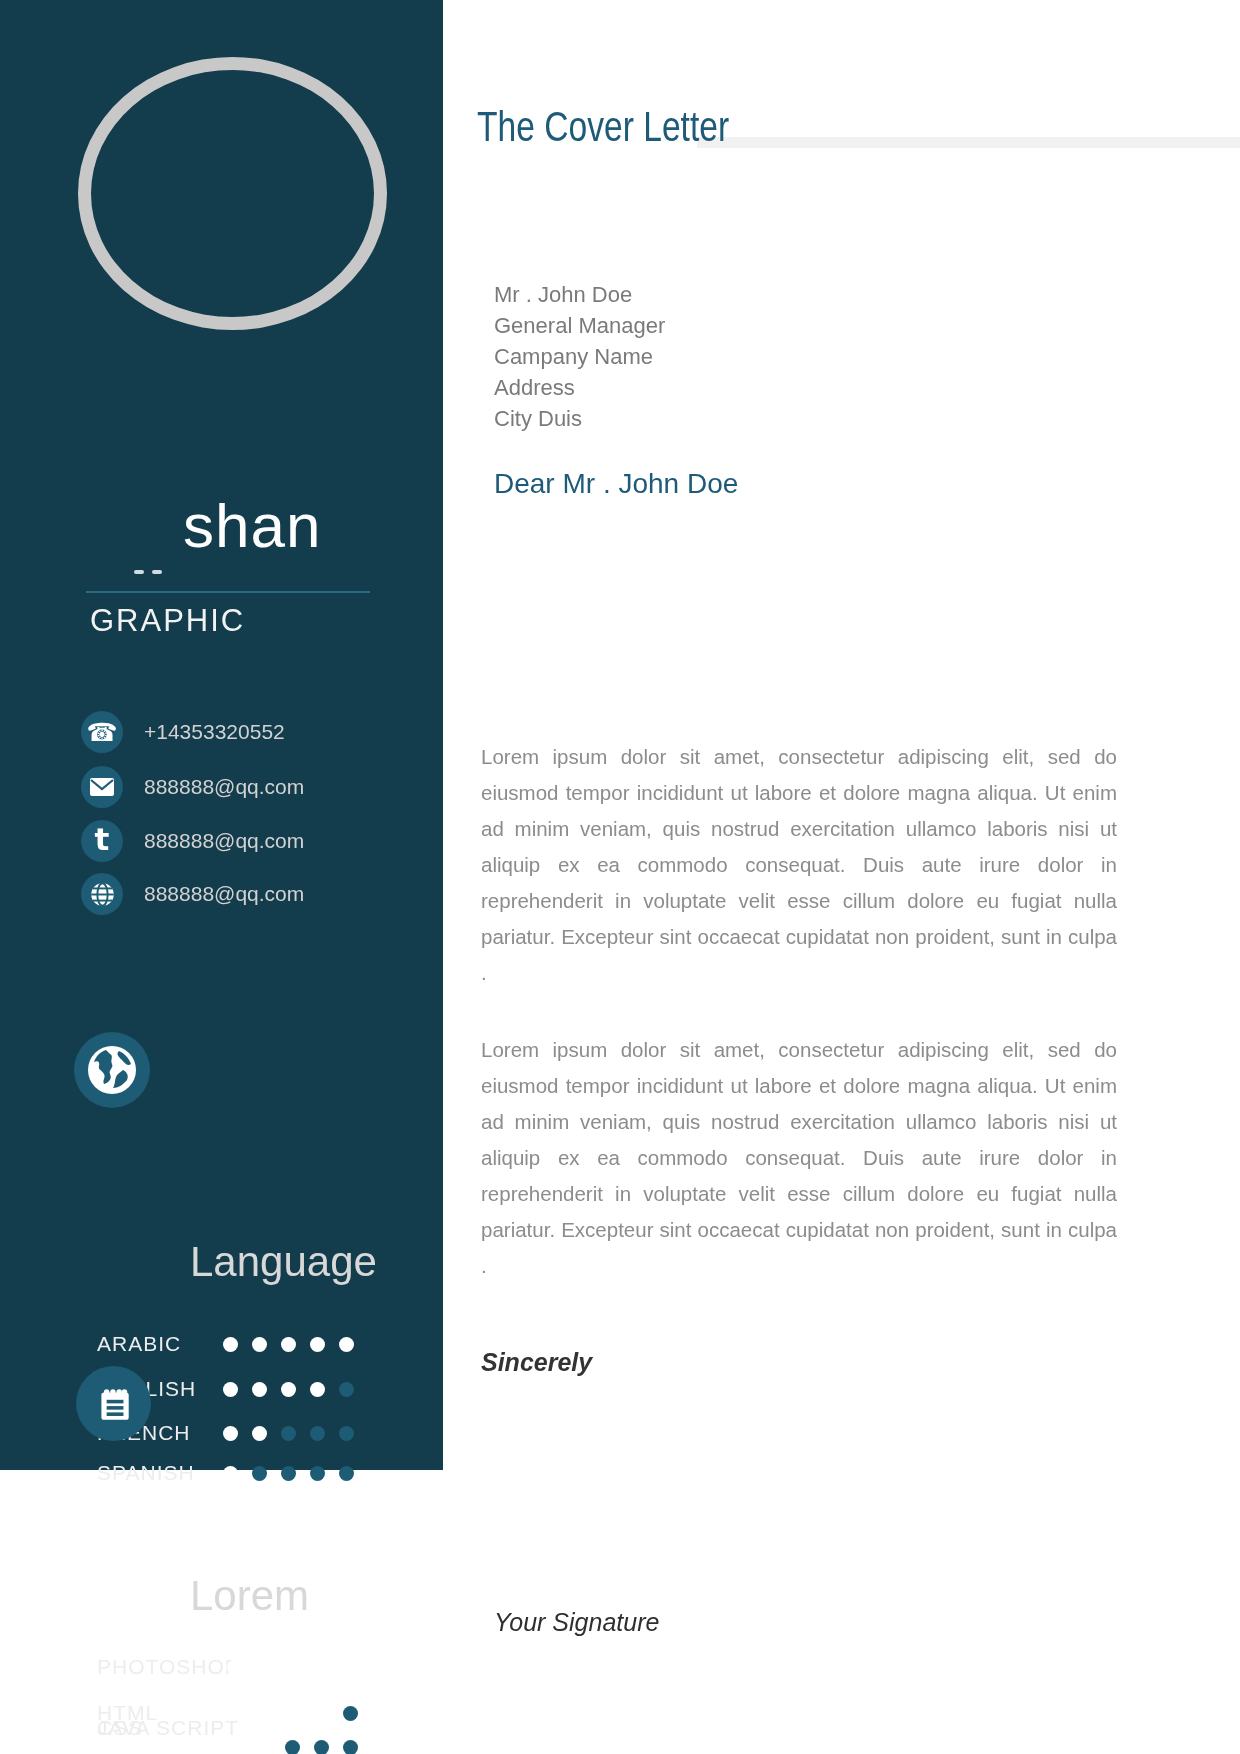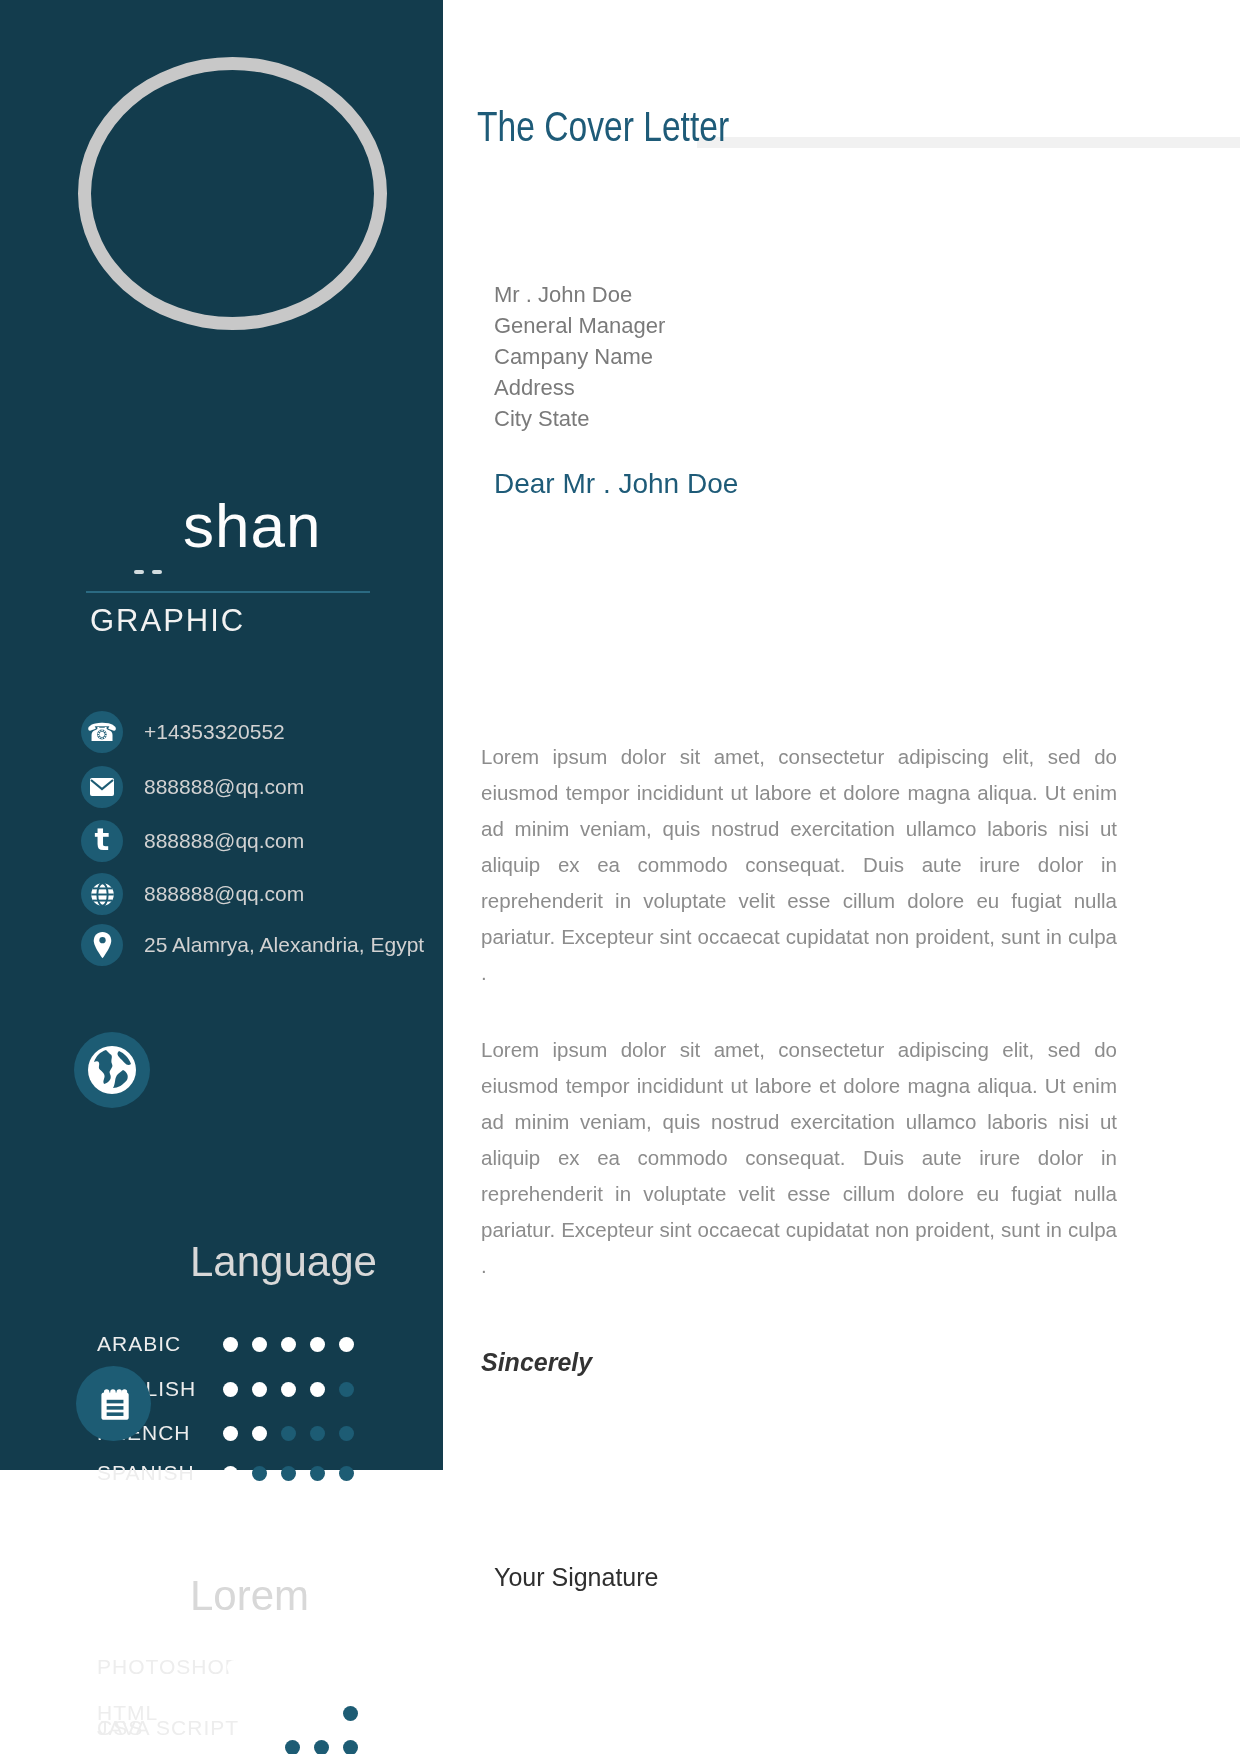--- a/index.html
+++ b/index.html
@@ -36,21 +36,21 @@
                 transform:scaleX(0.8);transform-origin:left top;white-space:nowrap;z-index:1;}
   .recipient{position:absolute;left:494px;top:279px;font-size:22px;line-height:31px;color:#7A7A7A;}
   .salutation{position:absolute;left:494px;top:468px;font-size:28px;color:#1E5B78;white-space:nowrap;}
   .para{position:absolute;left:481px;width:636px;font-size:20.5px;line-height:36px;
         color:#8C8C8C;text-align:justify;}
   .para-1{top:739px;}
   .para-2{top:1032px;}
   .para-3{top:1290px;line-height:35px;}
   .closing{position:absolute;left:481px;top:1348px;font-size:25px;font-weight:bold;font-style:italic;
            color:#333333;z-index:2;}
-  .signature{position:absolute;left:494px;top:1563px;font-size:25px;color:#2F2F2F;}
+  .signature{position:absolute;left:494px;top:1608px;font-size:25px;font-style:italic;color:#2F2F2F;}
 </style>
 </head>
 <body>
 
 <div class="page">
 
   <div class="sidebar">
 
     <div class="avatar"></div>
 
@@ -93,29 +93,20 @@
             <ellipse cx="12" cy="12" rx="4.6" ry="10"></ellipse>
             <line x1="2" y1="12" x2="22" y2="12"></line>
             <line x1="3.4" y1="6.6" x2="20.6" y2="6.6"></line>
             <line x1="3.4" y1="17.4" x2="20.6" y2="17.4"></line>
           </g>
         </svg>
       </span>
       <span class="contact-text">888888@qq.com</span>
     </div>
 
-    <div class="contact-row" style="top:924px;">
-      <span class="contact-icon">
-        <svg width="21" height="28" viewBox="0 0 24 32">
-          <path d="M12 1 C6 1 2 5.5 2 11 C2 18 12 31 12 31 C12 31 22 18 22 11 C22 5.5 18 1 12 1 Z" fill="#FFFFFF"></path>
-          <circle cx="12" cy="10.5" r="3.6" fill="#1D5C74"></circle>
-        </svg>
-      </span>
-      <span class="contact-text">25 Alamrya, Alexandria, Egypt</span>
-    </div>
 
     <div class="big-circle" style="left:74px;top:1032px;width:76px;height:76px;">
       <svg width="52" height="52" viewBox="0 0 52 52">
         <circle cx="26" cy="26" r="24" fill="#FFFFFF"></circle>
         <path d="M20 6 C14 8 10 12 8 18 C12 16 14 18 13 22 C12 26 16 26 18 30 C20 34 16 36 18 40 C24 38 26 34 24 30 C22 26 28 24 26 20 C24 16 28 12 24 10 Z" fill="#1D5C74"></path>
         <path d="M33 7 C38 9 43 14 45 20 C41 23 38 18 36 16 C34 14 29 10 33 7 Z" fill="#1D5C74"></path>
         <path d="M37 26 C41 28 43 32 41 36 C37 41 32 44 27 44 C30 39 28 34 32 30 Z" fill="#1D5C74"></path>
       </svg>
     </div>
 
@@ -211,21 +202,21 @@
   </div>
 
   <div class="title-bar"></div>
   <div class="letter-title">The Cover Letter</div>
 
   <div class="recipient">
     <div>Mr . John Doe</div>
     <div>General Manager</div>
     <div>Campany Name</div>
     <div>Address</div>
-    <div>City State</div>
+    <div>City Duis</div>
   </div>
 
   <div class="salutation">Dear Mr . John Doe</div>
 
   <div class="para para-1">Lorem ipsum dolor sit amet, consectetur adipiscing elit, sed do eiusmod tempor incididunt ut labore et dolore magna aliqua. Ut enim ad minim veniam, quis nostrud exercitation ullamco laboris nisi ut aliquip ex ea commodo consequat. Duis aute irure dolor in reprehenderit in voluptate velit esse cillum dolore eu fugiat nulla pariatur. Excepteur sint occaecat cupidatat non proident, sunt in culpa .</div>
   <div class="para para-2">Lorem ipsum dolor sit amet, consectetur adipiscing elit, sed do eiusmod tempor incididunt ut labore et dolore magna aliqua. Ut enim ad minim veniam, quis nostrud exercitation ullamco laboris nisi ut aliquip ex ea commodo consequat. Duis aute irure dolor in reprehenderit in voluptate velit esse cillum dolore eu fugiat nulla pariatur. Excepteur sint occaecat cupidatat non proident, sunt in culpa .</div>
 
   <div class="closing">Sincerely</div>
   <div class="signature">Your Signature</div>
 

